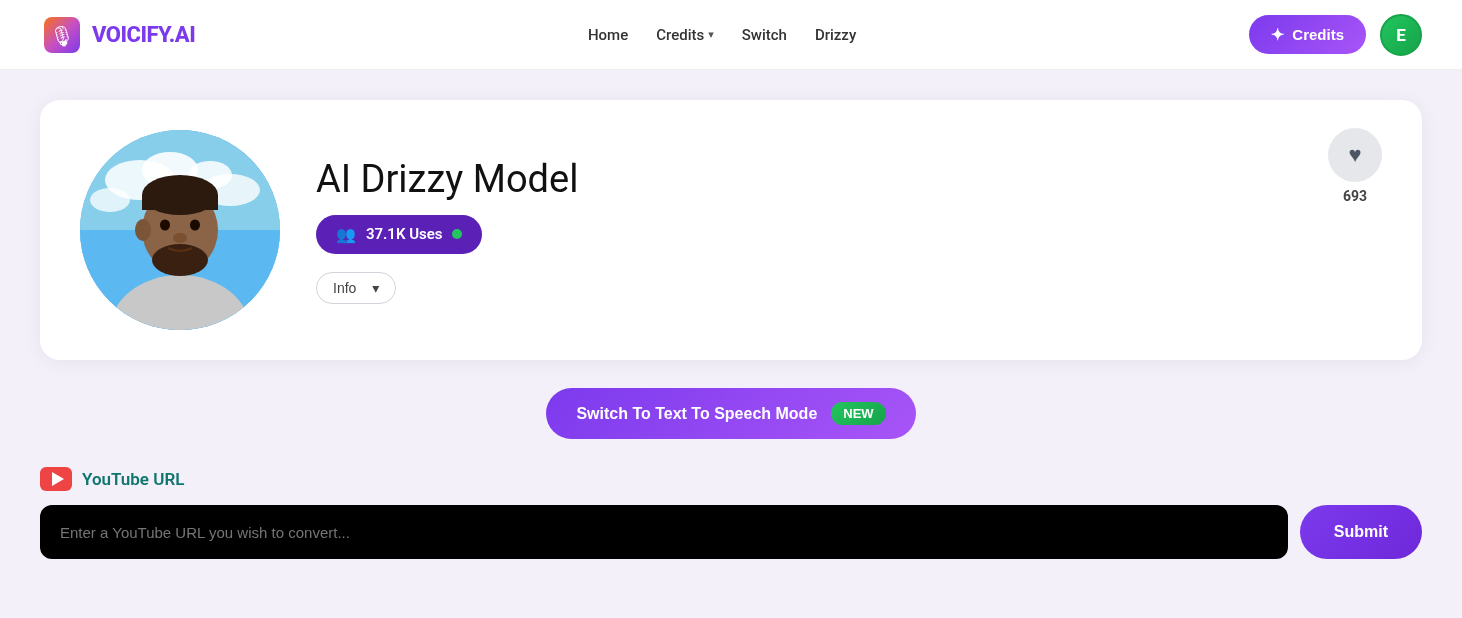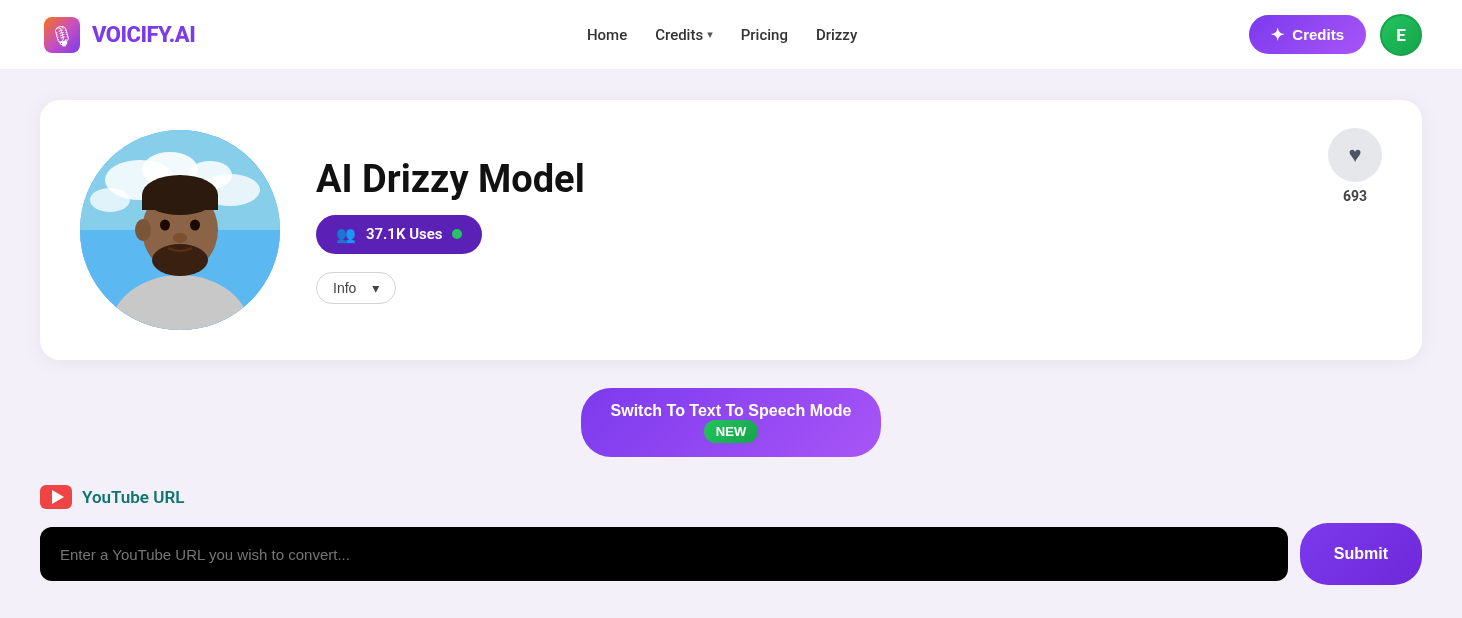--- a/index.html
+++ b/index.html
@@ -125,21 +125,21 @@
       align-items: flex-end;
       justify-content: center;
       position: relative;
     }
 
     .model-info {
       flex: 1;
     }
     .model-name {
       font-size: 38px;
-      font-weight: 700;
+      font-weight: 400;
       color: #111;
       margin-bottom: 14px;
     }
     .tags {
       display: flex;
       gap: 10px;
       margin-bottom: 18px;
       flex-wrap: wrap;
     }
     .tag {
@@ -217,24 +217,24 @@
       margin-bottom: 28px;
     }
     .switch-btn {
       background: linear-gradient(135deg, #7c3aed, #a855f7);
       border: none;
       border-radius: 30px;
       padding: 14px 30px;
       cursor: pointer;
       display: flex;
       align-items: center;
+      gap: 14px;
       font-size: 16px;
       font-weight: 700;
       color: #fff;
-      flex-direction: column;
     }
     .new-badge {
       background: linear-gradient(135deg, #22c55e, #16a34a);
       color: #fff;
       padding: 4px 12px;
       border-radius: 20px;
       font-size: 13px;
       font-weight: 700;
     }
 
@@ -283,21 +283,21 @@
       font-size: 15px;
       color: #888;
       outline: none;
     }
     .submit-btn {
       background: linear-gradient(135deg, #7c3aed, #6d28d9);
       color: #fff;
       border: none;
       border-radius: 28px;
       padding: 0 34px;
-      height: 62px;
+      height: 54px;
       font-size: 16px;
       font-weight: 700;
       cursor: pointer;
     }
   </style>
 </head>
 <body>
 
 <header>
   <div class="logo-area">
@@ -316,21 +316,21 @@
       <span>VOICIFY</span><span style="color:#7c3aed">.AI</span>
     </span>
   </div>
 
   <nav>
     <a href="#">Home</a>
     <div class="features-nav">
       <a href="#">Credits</a>
       <span class="chevron-down">▾</span>
     </div>
-    <a href="#">Pricing</a>
+    <a href="#">Switch</a>
     <a href="#">Drizzy</a>
   </nav>
 
   <div class="header-right">
     <button class="credits-btn">
       <span class="credits-icon">✦</span>
       <span>Credits</span>
     </button>
     <div class="avatar-circle">
       <span>E</span>

